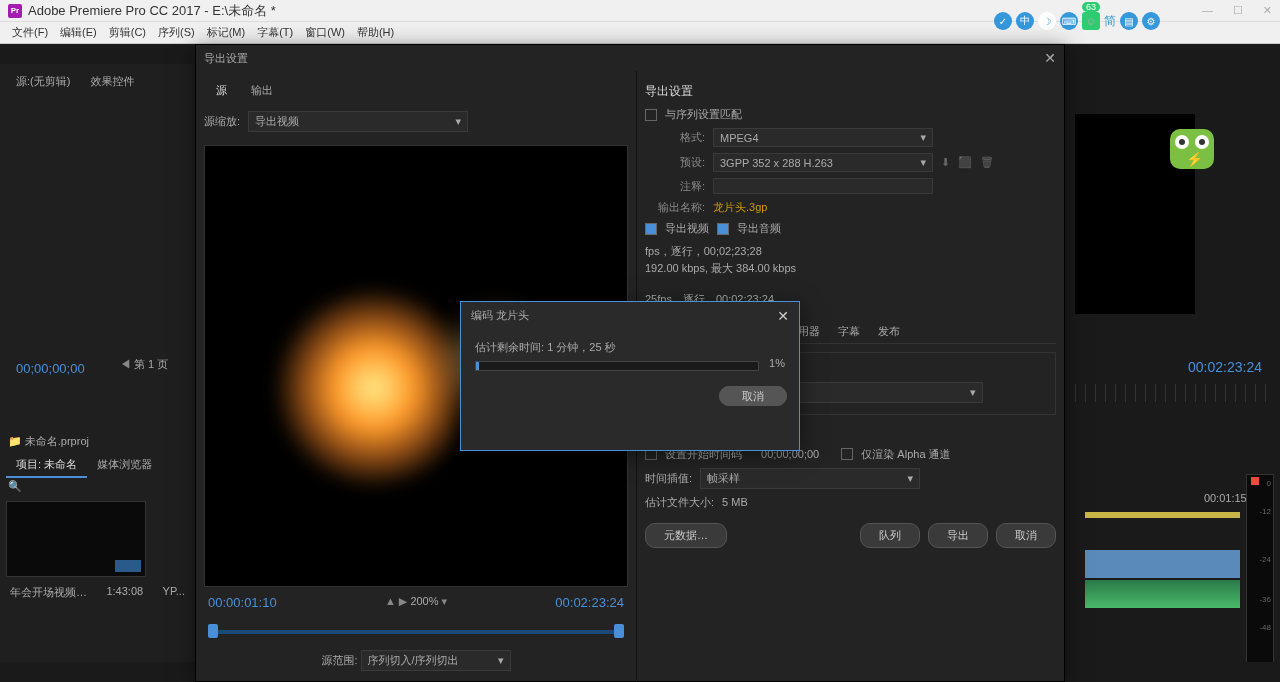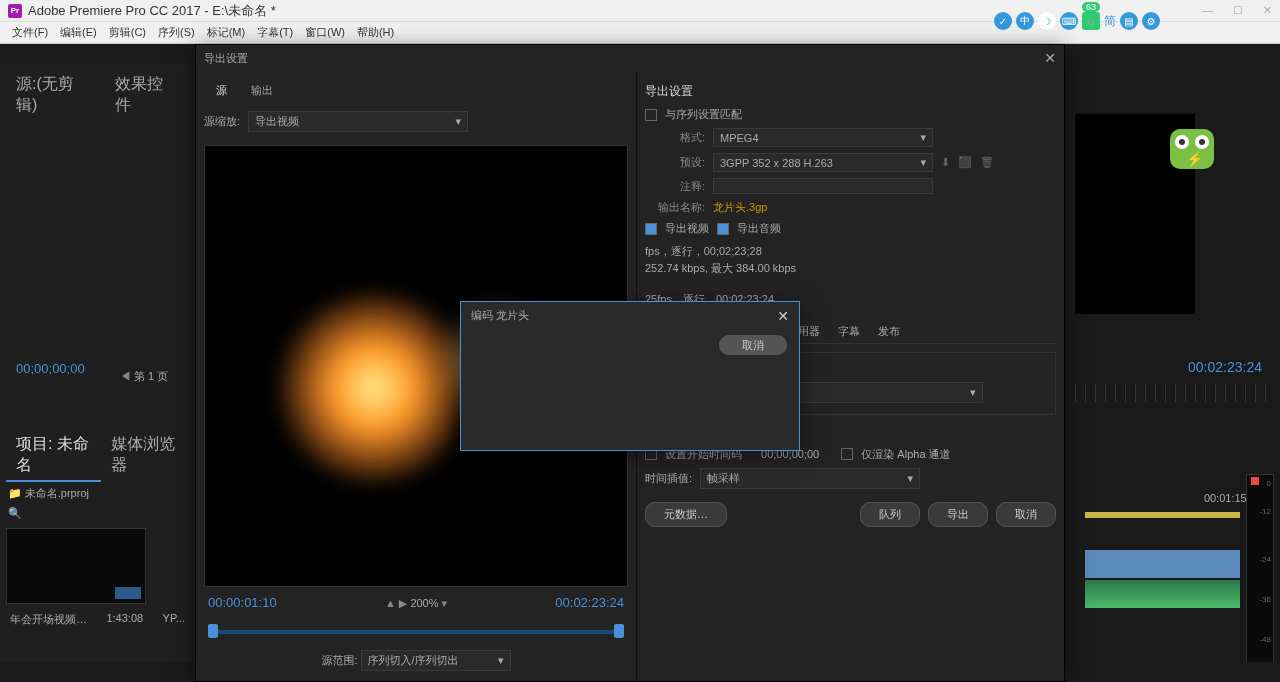--- a/index.html
+++ b/index.html
@@ -8,36 +8,36 @@
 .titlebar .app-icon{width:14px;height:14px;background:#a21caf;border-radius:2px;margin-right:6px;display:flex;align-items:center;justify-content:center;color:#fff;font-size:8px;font-weight:bold}
 .titlebar .title{color:#333;font-size:13px}
 .titlebar .win-controls{position:absolute;right:8px;display:flex;gap:20px;color:#333;font-size:14px}
 .ime-bar{position:absolute;right:120px;top:12px;display:flex;align-items:center;gap:4px;z-index:5}
 .ime-btn{width:18px;height:18px;border-radius:50%;background:#3498db;color:#fff;display:flex;align-items:center;justify-content:center;font-size:10px}
 .ime-badge{position:relative;width:18px;height:18px;background:#2ecc71;border-radius:3px;display:flex;align-items:center;justify-content:center}
 .ime-badge::before{content:"63";position:absolute;top:-10px;background:#2ecc71;color:#fff;padding:0 4px;border-radius:6px;font-size:9px}
 .menubar{height:22px;background:#f0f0f0;display:flex;align-items:center;padding:0 8px;gap:4px;border-bottom:1px solid #ccc}
 .menubar span{color:#333;padding:0 4px;cursor:pointer}
 .app-body{background:#1a1a1a;height:638px;position:relative}
-.panel-tab{padding:4px 10px;color:#aaa;font-size:16px}
+.panel-tab{padding:4px 10px;color:#aaa;font-size:11px}
 .panel-tab.active{color:#ddd;border-bottom:2px solid #4a90d9}
 .dialog{position:absolute;background:#232323;border:1px solid #000;box-shadow:0 4px 20px rgba(0,0,0,0.5)}
 .export-dialog{left:195px;top:0;width:870px;height:638px;z-index:10}
 .export-header{height:26px;display:flex;align-items:center;justify-content:space-between;padding:0 8px;background:#232323}
 .export-header .close{color:#aaa;font-size:14px;cursor:pointer}
 .export-body{display:flex;height:612px}
 .export-left{width:440px;padding:8px;display:flex;flex-direction:column}
 .export-right{flex:1;padding:8px;border-left:1px solid #111}
 .src-tabs{display:flex;gap:0;margin-bottom:6px}
 .src-tab{padding:4px 12px;color:#aaa}
 .src-tab.active{color:#ddd}
 .preview-area{flex:1;background:#000;position:relative;margin-top:10px;border:1px solid #333;overflow:hidden}
 .preview-area .glow{position:absolute;left:40%;top:55%;width:220px;height:220px;background:radial-gradient(circle,#ffde7a 5%,#ff9a2a 25%,#8a4a15 45%,transparent 65%);border-radius:50%;filter:blur(8px);transform:translate(-50%,-50%)}
 .preview-area .glow2{position:absolute;left:55%;top:35%;width:120px;height:120px;background:radial-gradient(circle,#ffe28a 10%,transparent 60%);filter:blur(15px)}
-.time-row{display:flex;justify-content:space-between;align-items:flex-end;padding:8px 4px;color:#4a90d9}
+.time-row{display:flex;justify-content:space-between;align-items:flex-start;padding:8px 4px;color:#4a90d9}
 .time-row .tc{color:#4a90d9;font-size:13px}
 .slider-row{position:relative;height:20px;margin:4px 0}
 .slider-track{position:absolute;left:4px;right:4px;top:8px;height:4px;background:#1a4a7a}
 .slider-in{position:absolute;left:4px;top:2px;width:10px;height:14px;background:#4a90d9;border-radius:2px}
 .slider-out{position:absolute;right:4px;top:2px;width:10px;height:14px;background:#4a90d9;border-radius:2px}
 .range-row{text-align:center;padding:4px}
 .settings-title{color:#ddd;padding:4px 0;font-size:12px}
 .settings-row{display:flex;align-items:center;padding:3px 0;gap:8px}
 .settings-row .lbl{width:60px;text-align:right;color:#888}
 .dd{background:#2a2a2a;border:1px solid #3a3a3a;padding:2px 6px;flex:1;color:#888;display:flex;justify-content:space-between;align-items:center;max-width:220px}
@@ -113,29 +113,29 @@
 </div>
 
 <div class="app-body">
 
   <div class="bg-panel left-panel">
     <div style="display:flex;padding:6px">
       <span class="panel-tab">源:(无剪辑)</span>
       <span class="panel-tab">效果控件</span>
     </div>
     <div style="position:absolute;bottom:48px;left:16px;color:#4a90d9;font-size:13px">00;00;00;00</div>
-    <div style="position:absolute;bottom:40px;left:120px;color:#888">◀ <span>第 1 页</span></div>
+    <div style="position:absolute;bottom:52px;left:120px;color:#888">◀ <span>第 1 页</span></div>
   </div>
 
   <div class="project-panel">
+    <div style="padding:4px 2px;color:#aaa">📁 <span>未命名.prproj</span></div>
     <div style="display:flex">
       <span class="panel-tab active">项目: 未命名</span>
       <span class="panel-tab">媒体浏览器</span>
     </div>
-    <div style="padding:4px 2px;color:#aaa">📁 <span>未命名.prproj</span></div>
     <div style="padding:2px;color:#666">🔍</div>
     <div class="thumb"></div>
     <div style="display:flex;justify-content:space-between;padding:2px 4px">
       <span>年会开场视频…</span>
       <span>1:43:08</span>
       <span>YP...</span>
     </div>
   </div>
 
   <div class="right-area">
@@ -147,21 +147,21 @@
     <div class="waveform">
       <div class="wave1"></div>
         <div class="wave2"></div>
     </div>
     <div class="meters">
       <div class="red-dot"></div>
       <span class="scale" style="top:4px">0</span>
       <span class="scale" style="top:32px">-12</span>
       <span class="scale" style="top:80px">-24</span>
       <span class="scale" style="top:120px">-36</span>
-      <span class="scale" style="top:160px">-48</span>
+      <span class="scale" style="top:148px">-48</span>
       <span class="scale" style="bottom:2px">dB</span>
     </div>
   </div>
 
   <div class="mascot">
     <div class="body">
         <div class="eye l"></div>
         <div class="eye r"></div>
         <div class="bolt">⚡</div>
       </div>
@@ -240,21 +240,21 @@
             <span style="color:#c90">龙片头.3gp</span>
           </div>
         <div class="settings-row">
           <span class="chk on"></span>
             <span>导出视频</span>
           <span class="chk on"></span>
             <span>导出音频</span>
         </div>
         <div class="summary">
           <div>fps，逐行，00;02;23;28</div>
-          <div>252.74 kbps, 最大 384.00 kbps</div>
+          <div>192.00 kbps, 最大 384.00 kbps</div>
           <br>
           <div>25fps，逐行，00:02:23:24</div>
         </div>
         <div class="sub-tabs">
           <span>效果</span>
           <span>视频</span>
           <span>音频</span>
           <span>多路复用器</span>
           <span>字幕</span>
           <span>发布</span>
@@ -277,35 +277,48 @@
             <span>缩放以适合</span>
           </div>
         <div class="settings-row"><span class="chk"></span><span>设置开始时间码</span>&nbsp;<span>00;00;00;00</span>&nbsp;&nbsp;<span class="chk"></span><span>仅渲染 Alpha 通道</span></div>
         <div class="settings-row">
             <span>时间插值:</span>
             <span class="dd" style="width:120px">
               <span>帧采样</span>
               <span>▾</span>
             </span>
           </div>
+        <div class="settings-row">
+            <span>估计文件大小:</span>
+            <span>5 MB</span>
+          </div>
         <div class="btn-row">
           <span class="btn">元数据…</span>
           <span style="flex:1"></span>
           <span class="btn">队列</span>
           <span class="btn">导出</span>
           <span class="btn">取消</span>
         </div>
       </div>
     </div>
   </div>
 
   <div class="dialog encode-dialog">
     <div class="encode-header">
       <span>编码 龙片头</span>
       <span style="color:#ccc;font-size:14px">✕</span>
     </div>
+    <div class="encode-body">
+      <div><span>估计剩余时间:</span> <span>1 分钟，25 秒</span></div>
+      <div class="progress-row">
+        <div class="progress-bar" style="flex:1">
+            <div class="progress-fill"></div>
+          </div>
+        <span style="margin-left:10px">1%</span>
+      </div>
+    </div>
     <div class="encode-footer">
       <span class="btn" style="background:#555;border-radius:12px;padding:3px 22px">取消</span>
     </div>
   </div>
 
   <div class="status-bar"></div>
 </div>
 
 </body></html>

